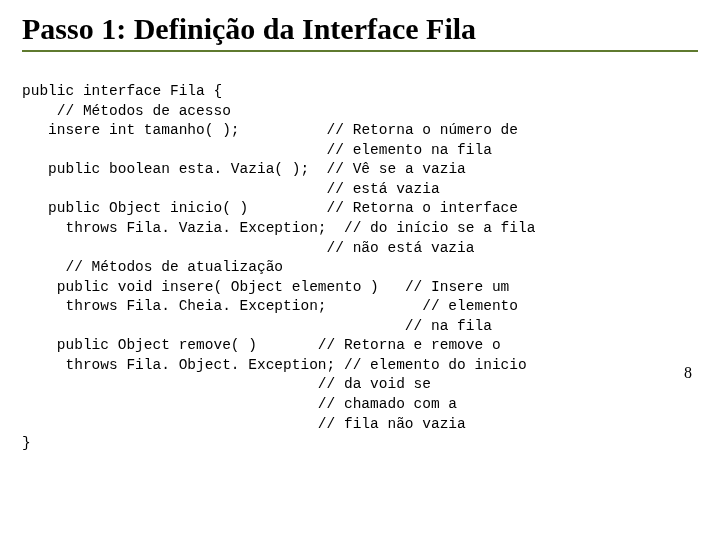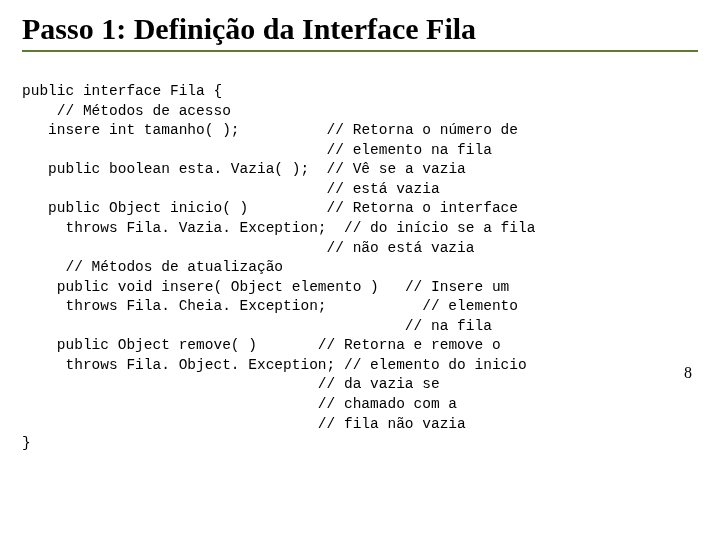--- a/index.html
+++ b/index.html
@@ -63,19 +63,19 @@
 <span>                                   // está vazia</span>
 <span><span>   public Object </span><b>inicio</b><span>( )         // Retorna o interface</span></span>
 <span>     throws Fila. Vazia. Exception;  // do início se a fila</span>
 <span>                                   // não está vazia</span>
 <span>     // Métodos de atualização</span>
 <span><span>    public void </span><b>insere</b><span>( Object elemento )   // Insere um</span></span>
 <span>     throws Fila. Cheia. Exception;           // elemento</span>
 <span>                                            // na fila</span>
 <span><span>    public Object </span><b>remove</b><span>( )       // Retorna e remove o</span></span>
 <span>     throws Fila. Object. Exception; // elemento do inicio</span>
-<span>                                  // da vazia se</span>
+<span>                                  // da void se</span>
 <span>                                  // chamado com a</span>
 <span>                                  // fila não vazia</span>
 <span>}</span></div>
 
   <div class="pagenum">8</div>
 </div>
 
 </body></html>

